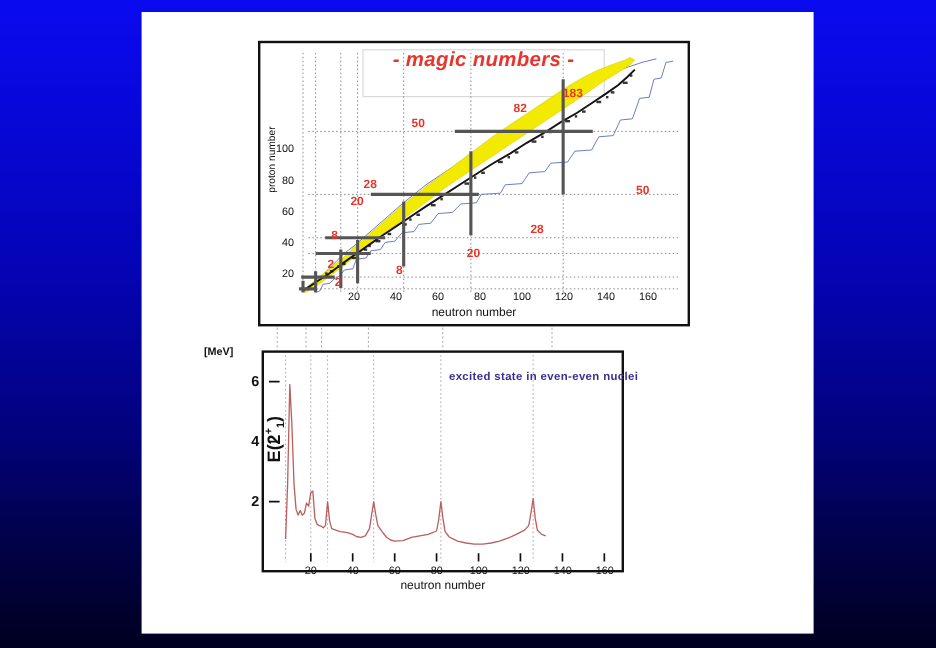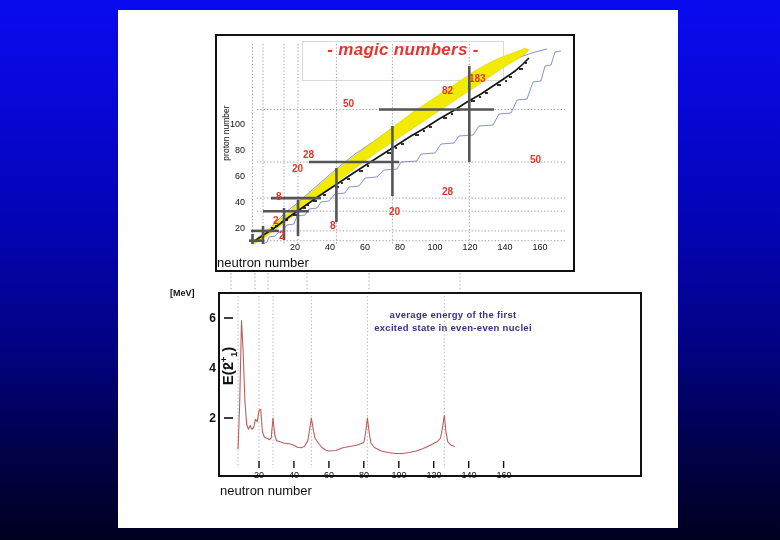--- a/index.html
+++ b/index.html
@@ -9,33 +9,33 @@
     font-family:"Liberation Sans","DejaVu Sans",sans-serif;
     background:linear-gradient(to bottom,#0a0af0 0%,#0707d8 18%,#0404b4 42%,#02027e 66%,#010148 84%,#000020 100%);
     position:relative;
   }
   #slide{
     position:absolute;left:118px;top:10px;width:560px;height:518px;
     background:#ffffff;
   }
   .panel{position:absolute;box-sizing:border-box;border:2px solid #111;background:#fff;}
   #nuclear-panel{left:97px;top:24px;width:360px;height:238px;}
-  #energy-panel{left:100px;top:282px;width:424px;height:185px;text-decoration:underline;}
+  #energy-panel{left:100px;top:282px;width:302px;height:185px;text-decoration:underline;}
 
   .titlebox{
     position:absolute;left:85px;top:5px;width:200px;height:38px;
     border:1px solid #d9d9d9;background:#fff;text-align:center;
   }
   .title-main{font-size:12.5px;color:#111;line-height:17px;padding-top:3px;letter-spacing:.2px;}
   .title-sub{font-size:17px;color:#e8352b;font-weight:bold;line-height:15px;font-style:italic;letter-spacing:.3px;}
   .ylab-proton{
     position:absolute;left:-30px;top:92px;width:78px;text-align:center;
     transform:rotate(-90deg);font-size:8.5px;color:#111;
   }
-  .xlab{position:absolute;width:100%;text-align:left;font-size:13px;color:#111;}
+  .xlab{position:absolute;width:100%;text-align:center;font-size:10px;color:#111;}
 
   .tick-txt{position:absolute;font-size:9px;color:#111;text-align:right;}
   .tick-x{position:absolute;font-size:9px;color:#111;text-align:center;width:26px;}
 
   .magic-red{position:absolute;font-size:10px;font-weight:bold;color:#e8352b;}
 
   .mev{position:absolute;left:22px;top:-3px;font-size:9px;font-weight:bold;color:#111;}
   .e2plus{
     position:absolute;left:-26px;top:62px;width:70px;text-align:center;
     transform:rotate(-90deg);font-size:15px;font-weight:bold;color:#111;
@@ -204,42 +204,41 @@
           <line x1="130" y1="65.5" x2="245" y2="65.5"></line>
         </g>
       </g>
     </svg>
 
     <div class="magic-red" style="left:56px;top:179px;">2</div>
     <div class="magic-red" style="left:59px;top:155px;">8</div>
     <div class="magic-red" style="left:75px;top:127px;">20</div>
     <div class="magic-red" style="left:86px;top:113px;">28</div>
     <div class="magic-red" style="left:126px;top:62px;">50</div>
-    <div class="magic-red" style="left:197px;top:49px;padding-left:28px;">82</div>
+    <div class="magic-red" style="left:183px;top:49px;padding-left:28px;">82</div>
     <div class="magic-red" style="left:252px;top:37px;">183</div>
 
     <div class="magic-red" style="left:62px;top:194px;">2</div>
     <div class="magic-red" style="left:113px;top:184px;">8</div>
     <div class="magic-red" style="left:172px;top:170px;">20</div>
     <div class="magic-red" style="left:225px;top:150px;">28</div>
     <div class="magic-red" style="left:313px;top:118px;">50</div>
   </div>
 
   <div class="panel" id="energy-panel">
 
     <div class="mev" style="left:-50px;top:-6px;">[MeV]</div>
 
     <div class="e2plus"><span>E(2</span><sup>+</sup><sub>1</sub><span>)</span></div>
 
     <div class="tick-txt" style="left:-20px;top:17px;width:16px;font-weight:bold;font-size:12px;">6</div>
     <div class="tick-txt" style="left:-20px;top:67px;width:16px;font-weight:bold;font-size:12px;">4</div>
     <div class="tick-txt" style="left:-20px;top:117px;width:16px;font-weight:bold;font-size:12px;">2</div>
 
     <div class="annot">
-      <div>average energy of the first</div>
       <div>excited state in even-even nuclei</div>
     </div>
 
     <svg style="position:absolute;left:4px;top:2px;" width="346" height="178" viewBox="0 0 346 178">
 
       <g stroke="#999" stroke-width="0.7" stroke-dasharray="1.4,2.1" fill="none">
         <line x1="14.0" y1="0" x2="14.0" y2="172"></line>
         <line x1="35.0" y1="0" x2="35.0" y2="172"></line>
         <line x1="49.0" y1="0" x2="49.0" y2="172"></line>
         <line x1="87.4" y1="0" x2="87.4" y2="172"></line>

